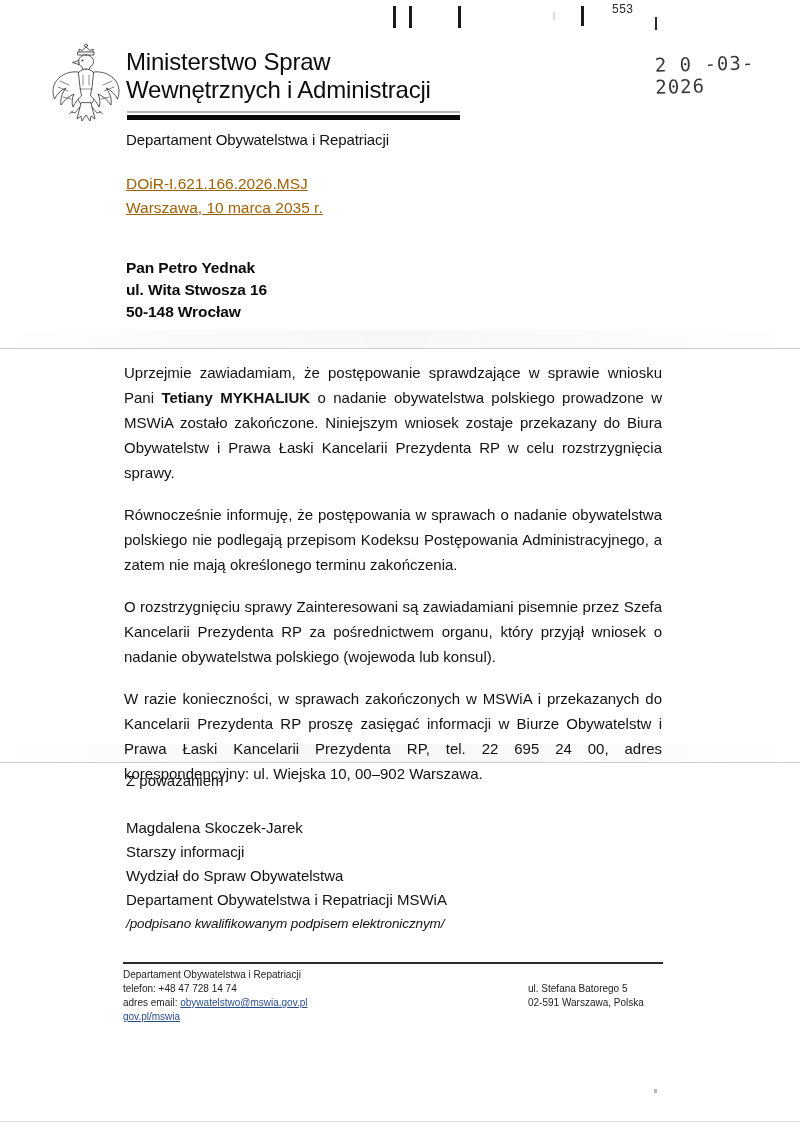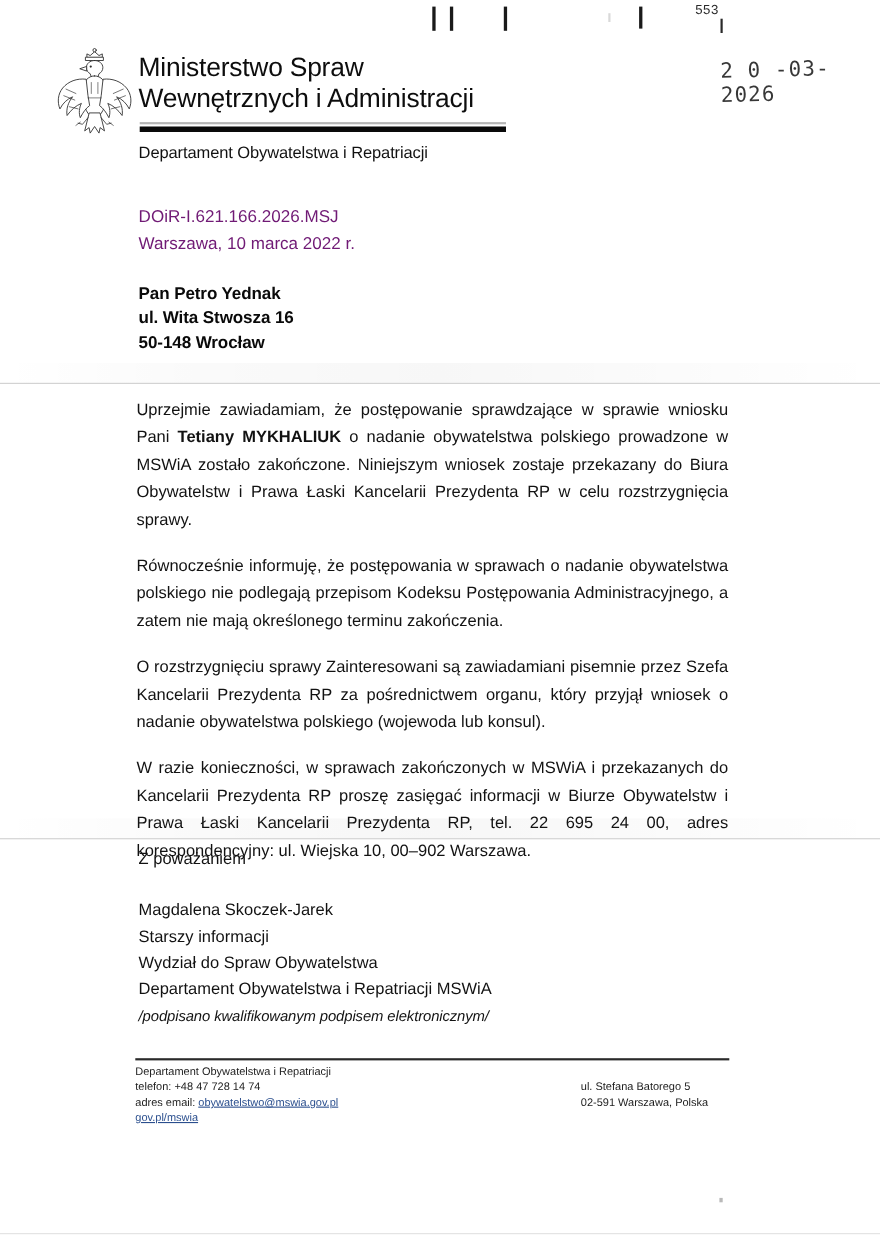--- a/index.html
+++ b/index.html
@@ -30,21 +30,21 @@
     height: 22px;
   }
   .scan-tick.t1 { left: 393px; }
   .scan-tick.t2 { left: 409px; }
   .scan-tick.t3 { left: 458px; }
   .scan-tick.t4 { left: 581px; height: 20px; }
   .scan-tick.faint { background: #d9d9d9; width: 2px; height: 8px; left: 553px; top: 12px; }
 
   .page-number {
     position: absolute;
-    left: 632px;
+    left: 612px;
     top: 2px;
     font-size: 12px;
     color: #2a2a2a;
     letter-spacing: 0.5px;
     font-family: "Liberation Sans", sans-serif;
   }
   .page-number-stroke {
     position: absolute;
     left: 655px;
     top: 17px;
@@ -143,24 +143,25 @@
     top: 131px;
     font-size: 15px;
     color: #111111;
     letter-spacing: -0.1px;
   }
 
   
   .ref-block {
     position: absolute;
     left: 126px;
-    top: 186px;
+    top: 172px;
     font-size: 15.5px;
     line-height: 24px;
-    color: #701a75;
+    color: #a16207;
+    text-decoration: underline;
   }
   .addressee {
     position: absolute;
     left: 126px;
     top: 257px;
     font-size: 15.5px;
     line-height: 22px;
     font-weight: bold;
     color: #0a0a0a;
     letter-spacing: -0.1px;
@@ -317,21 +318,21 @@
 
     <div class="ministry-title">Ministerstwo Spraw
 Wewnętrznych i Administracji</div>
     <div class="rule-thin"></div>
     <div class="rule-thick"></div>
     <div class="department-line">Departament Obywatelstwa i Repatriacji</div>
   </div>
 
   <div class="ref-block">
     <div>DOiR-I.621.166.2026.MSJ</div>
-    <div>Warszawa, 10 marca 2022 r.</div>
+    <div>Warszawa, 10 marca 2035 r.</div>
   </div>
 
   <div class="addressee">
     <div>Pan Petro Yednak</div>
     <div>ul. Wita Stwosza 16</div>
     <div>50-148 Wrocław</div>
   </div>
 
   <div class="body-text">
     <p><span>Uprzejmie zawiadamiam, że postępowanie sprawdzające w sprawie wniosku Pani </span><b>Tetiany MYKHALIUK</b><span> o nadanie obywatelstwa polskiego prowadzone w MSWiA zostało zakończone. Niniejszym wniosek zostaje przekazany do Biura Obywatelstw i Prawa Łaski Kancelarii Prezydenta RP w celu rozstrzygnięcia sprawy.</span></p>

